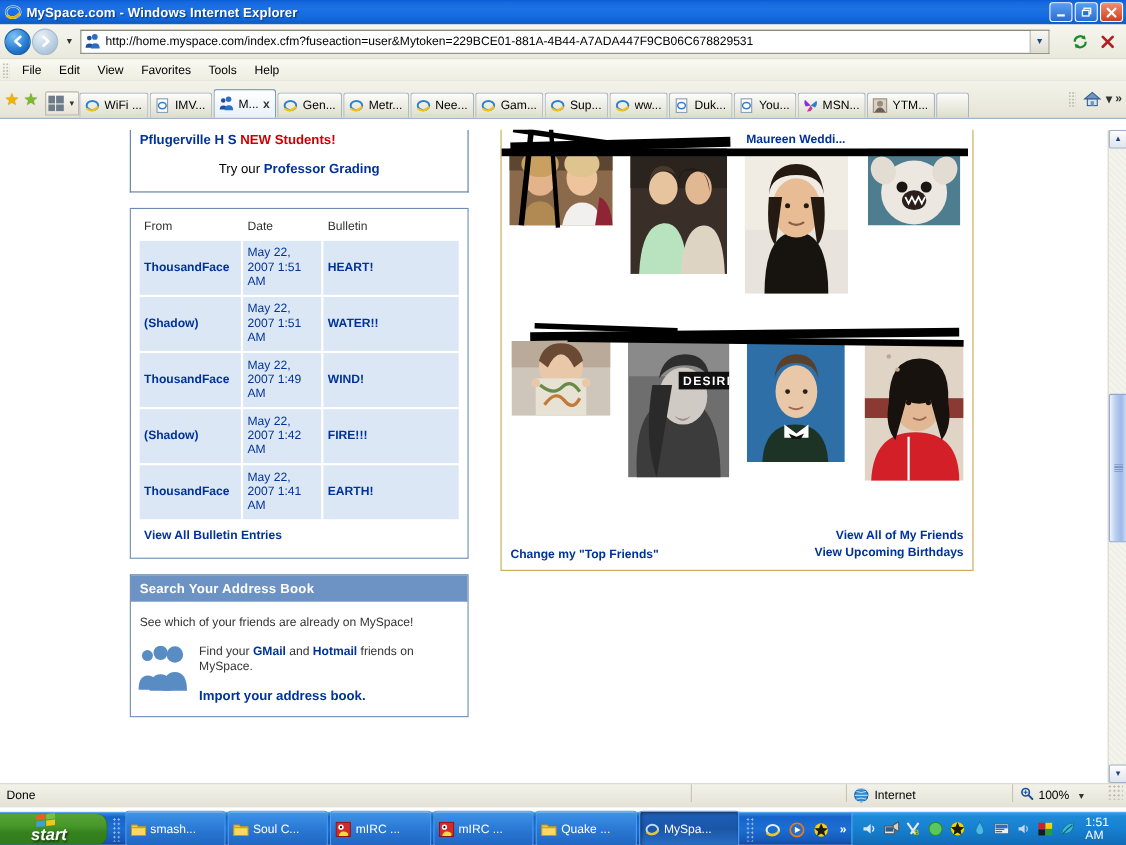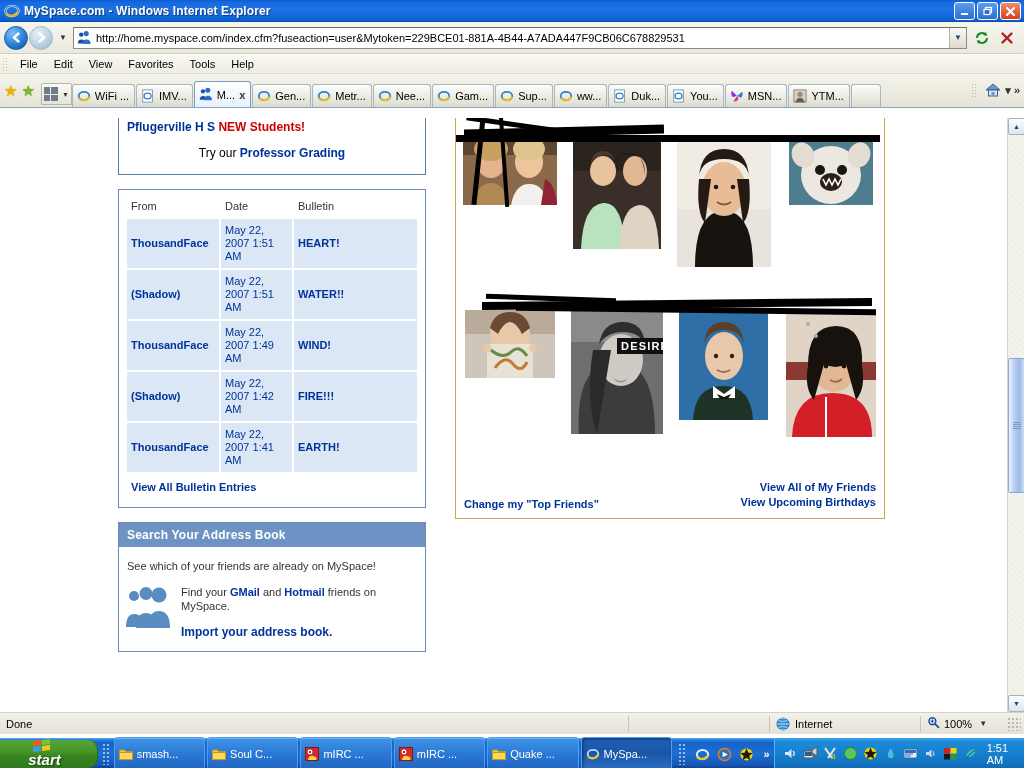--- a/index.html
+++ b/index.html
@@ -65,21 +65,21 @@
     background: radial-gradient(circle at 35% 28%, #e8eef5 0%, #bcd2e4 55%, #9ab3c9 100%);
     color: #fff; border: 1px solid #a8bccd;
   }
   .nav-dropdown {
     width: 14px; text-align: center; color: #333; font-size: 8px; margin: 0 3px 0 1px;
   }
   .addr-wrap {
     flex: 1 1 auto; display: flex; align-items: center;
     height: 22px; background: #fff;
     border: 1px solid #8b8b7a; border-top-color:#6e6e5e;
-    margin-right: 3px; min-width: 0;
+    margin-right: 16px; min-width: 0;
   }
   .addr-icon { width: 16px; height: 16px; margin: 0 3px; flex:0 0 auto; }
   .addr-text {
     flex: 1 1 auto; font-size: 11px; color: #000;
     white-space: nowrap; overflow: hidden; text-overflow: clip;
     line-height: 20px;
   }
   .addr-drop {
     width: 17px; height: 20px; flex:0 0 auto;
     background: linear-gradient(to bottom,#f8f8f4,#dedbd0);
@@ -294,21 +294,21 @@
     display:flex; align-items:center; justify-content:center;
   }
   .sb-grip { width: 8px; height: 7px;
     background: repeating-linear-gradient(to bottom,#7f9bc5,#7f9bc5 1px,transparent 1px,transparent 2px); }
 
   
   .statusbar {
     position: absolute; left:0; top: 712px; width: 1024px; height: 22px;
     background: linear-gradient(to bottom,#f3f2ea,#e4e2d5);
     border-top: 1px solid #d6d2c3;
-    display: flex; align-items: center;
+    display: flex; 
     font-size: 11px; color: #000;
   }
   .sb-cell { height: 20px; display:flex; align-items:center; padding: 0 6px; }
   .sb-sep { width: 1px; height: 16px; background: #c8c4b4; }
   .sb-spacer { flex: 1 1 auto; }
   .globe-ico { width: 14px; height: 14px; margin-right: 5px; }
 
   
   .taskbar {
     position: absolute; left:0; top: 738px; width: 1024px; height: 30px;
@@ -683,20 +683,26 @@
               </div>
             </div>
           </div>
         </div>
 
       </div>
 
       <div class="rightcol">
 
         <div class="friend-row">
+          <div class="friend-names">
+            <span></span>
+            <span></span>
+            <span>Maureen Weddi...</span>
+            <span></span>
+          </div>
           <div class="friend-pics">
             <div class="friend-cell">
               <svg class="ph" width="94" height="70" viewBox="0 0 94 70">
                 <rect width="94" height="70" fill="#8a6a4a"></rect>
                 <rect x="0" y="0" width="94" height="20" fill="#5c4632"></rect>
                 <ellipse cx="28" cy="26" rx="15" ry="17" fill="#e3b38c"></ellipse>
                 <ellipse cx="66" cy="27" rx="14" ry="16" fill="#edc49c"></ellipse>
                 <path d="M10 70 q4-22 18-22 q14 0 17 22z" fill="#b08a52"></path>
                 <path d="M48 70 q4-21 18-21 q16 0 18 21z" fill="#f2f0ee"></path>
                 <path d="M82 44 q10 4 12 26 l-16 0z" fill="#8e2434"></path>

